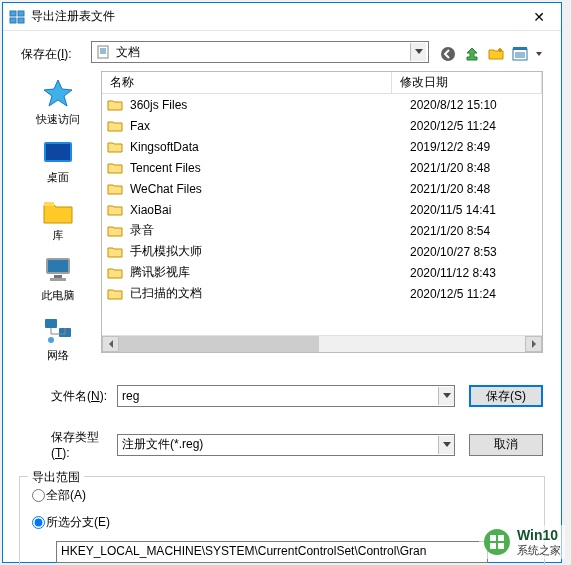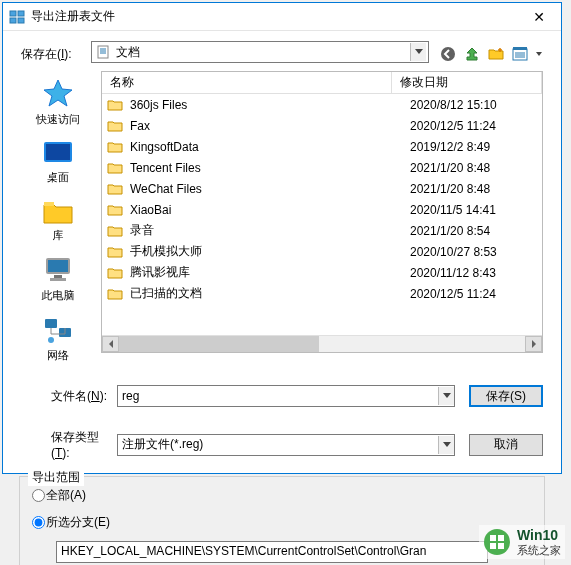--- a/index.html
+++ b/index.html
@@ -1,17 +1,17 @@
 <!DOCTYPE html>
 <html><head>
   <meta charset="utf-8">
   <style>
     * { margin: 0; padding: 0; box-sizing: border-box; font-family: "Microsoft YaHei", "Segoe UI", sans-serif; }
     body { background: #f0f0f0; width: 571px; height: 565px; overflow: hidden; position: relative; font-size: 12px; }
-    .window { position: absolute; top: 2px; left: 2px; width: 560px; height: 472px; background: #fff; border: 1px solid #0078d7; }
+    .window { position: absolute; top: 2px; left: 2px; width: 560px; height: 561px; background: #fff; border: 1px solid #0078d7; }
     .titlebar { height: 28px; background: #fff; display: flex; align-items: center; padding: 0 2px 0 6px; border-bottom: 1px solid #e5e5e5; }
     .title-icon { width: 16px; height: 16px; margin-right: 6px; display: inline-flex; }
     .title-text { flex: 1; font-size: 12px; color: #000; }
     .close-btn { width: 40px; height: 26px; display: flex; align-items: center; justify-content: center; cursor: pointer; }
     .close-x { font-size: 14px; line-height: 1; }
     .dialog-body { padding: 10px 18px 6px 18px; }
     .row-top { display: flex; align-items: flex-end; margin-bottom: 8px; }
     .savein-label { width: 70px; }
     .savein-label .ul { text-decoration: underline; }
     .savein-combo { flex: 1; height: 22px; border: 1px solid #7a7a7a; background: #fff; display: flex; align-items: center; padding: 0 2px 0 4px; margin-right: 10px; }

